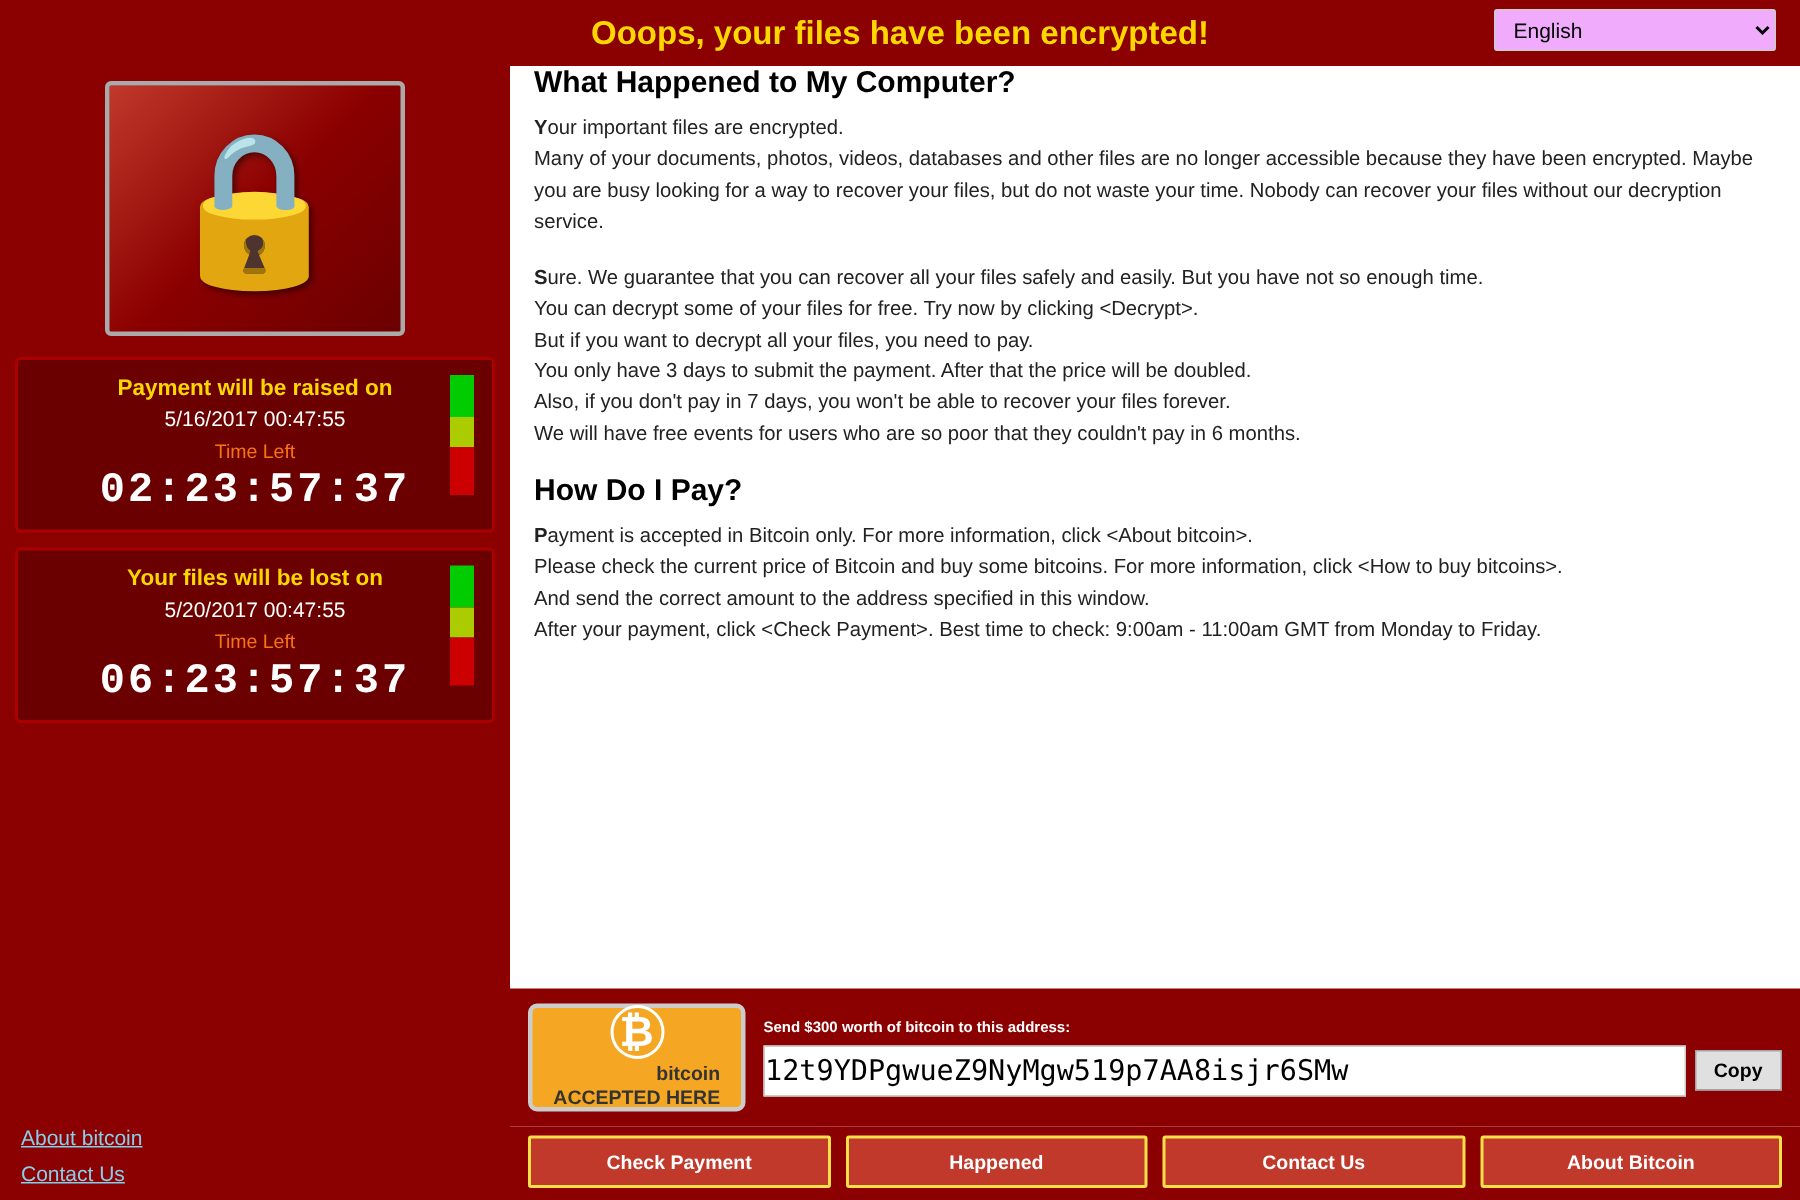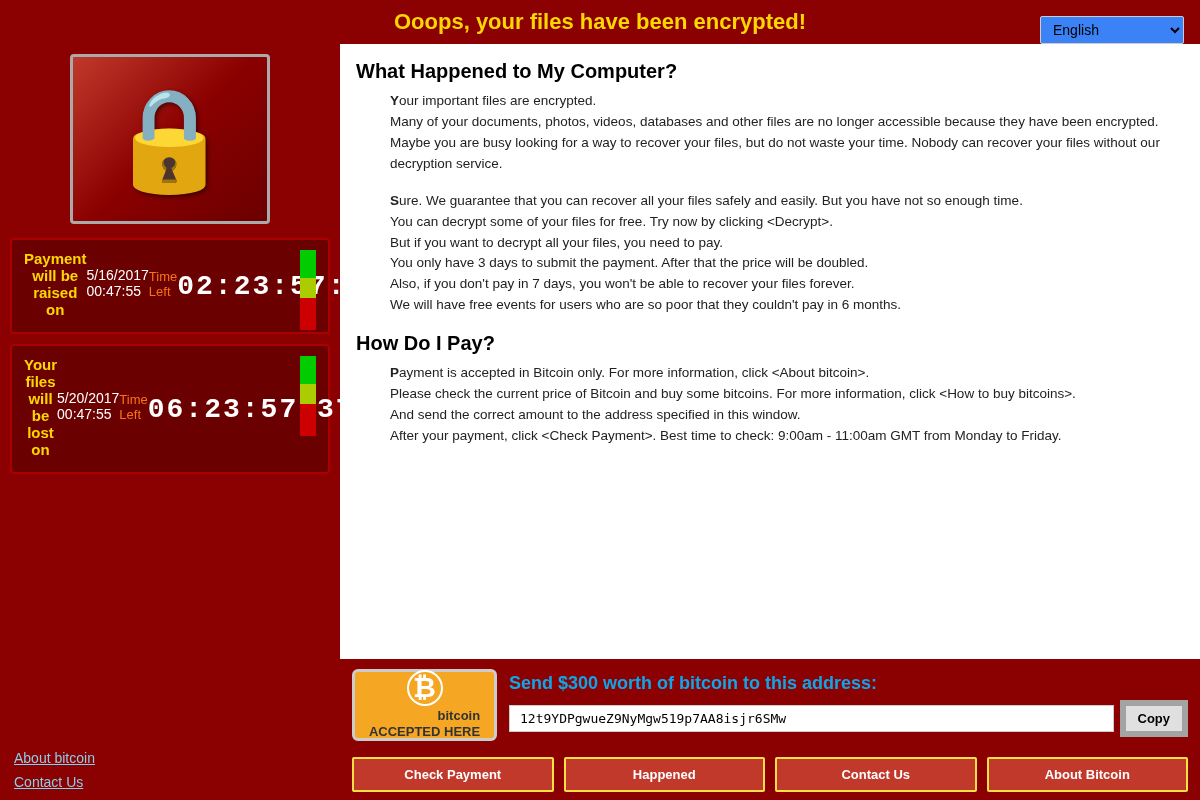--- a/index.html
+++ b/index.html
@@ -26,27 +26,27 @@
     .header-title {
       color: #FFD700;
       font-size: 22px;
       font-weight: bold;
       text-align: center;
       flex: 1;
     }
     .lang-select {
       position: absolute;
       right: 16px;
-      top: 16px;
+      top: 6px;
       padding: 4px 8px;
       font-size: 14px;
-      background: #3b82f6;
+      background: #f0abfc;
       border: 1px solid #ccc;
       border-radius: 2px;
-      width: 144px;
+      width: 188px;
       cursor: pointer;
     }
 
     
     .main-container {
       display: flex;
       flex: 1;
       overflow: hidden;
     }
 
@@ -82,21 +82,21 @@
     }
 
     
     .timer-box {
       width: 100%;
       background-color: #6B0000;
       border: 2px solid #a00;
       border-radius: 4px;
       padding: 10px 12px;
       display: flex;
-      flex-direction: row;
+      flex-direction: column;
       align-items: center;
       position: relative;
     }
     .timer-label {
       color: #FFD700;
       font-size: 15px;
       font-weight: bold;
       text-align: center;
       margin-bottom: 4px;
     }
@@ -165,39 +165,38 @@
       background-color: white;
       display: flex;
       flex-direction: column;
       overflow: hidden;
       position: relative;
     }
 
     .right-scroll-area {
       flex: 1;
       overflow-y: scroll;
-      padding: 16px 24px 16px 16px;
+      padding: 0 24px 16px 16px;
       scrollbar-width: thin;
     }
     .right-scroll-area::-webkit-scrollbar { width: 14px; }
     .right-scroll-area::-webkit-scrollbar-track { background: #e0e0e0; }
     .right-scroll-area::-webkit-scrollbar-thumb { background: #999; border: 1px solid #666; }
 
     .section-title {
       font-size: 20px;
       font-weight: bold;
       margin-bottom: 8px;
       color: #000;
     }
     .section-body {
       font-size: 13.5px;
       line-height: 1.55;
       color: #222;
       margin-bottom: 16px;
-      margin-left: 34px;
     }
     .section-body .first-letter {
       font-weight: bold;
     }
 
     
     .bitcoin-area {
       background-color: #8B0000;
       padding: 10px 12px;
       display: flex;
@@ -243,41 +242,41 @@
       text-align: right;
       line-height: 1.2;
     }
     .bitcoin-right {
       flex: 1;
       display: flex;
       flex-direction: column;
       gap: 6px;
     }
     .bitcoin-send-label {
-      color: #0ea5e9;
-      font-size: 18px;
+      color: #ffffff;
+      font-size: 10px;
       font-weight: bold;
     }
     .bitcoin-address-row {
       display: flex;
       align-items: center;
       gap: 6px;
     }
     .bitcoin-address-input {
       flex: 1;
-      padding: 5px 10px;
-      font-size: 13px;
+      padding: 5px 0;
+      font-size: 19px;
       border: 1px solid #ccc;
       background: white;
       font-family: monospace;
     }
     .copy-button {
       padding: 5px 12px;
       background: #e0e0e0;
-      border: 6px solid #a3a3a3;
+      border: 1px solid #a3a3a3;
       font-size: 13px;
       cursor: pointer;
       white-space: nowrap;
       font-weight: bold;
     }
 
     
     .bottom-buttons {
       background-color: #8B0000;
       padding: 6px 12px 8px 12px;

